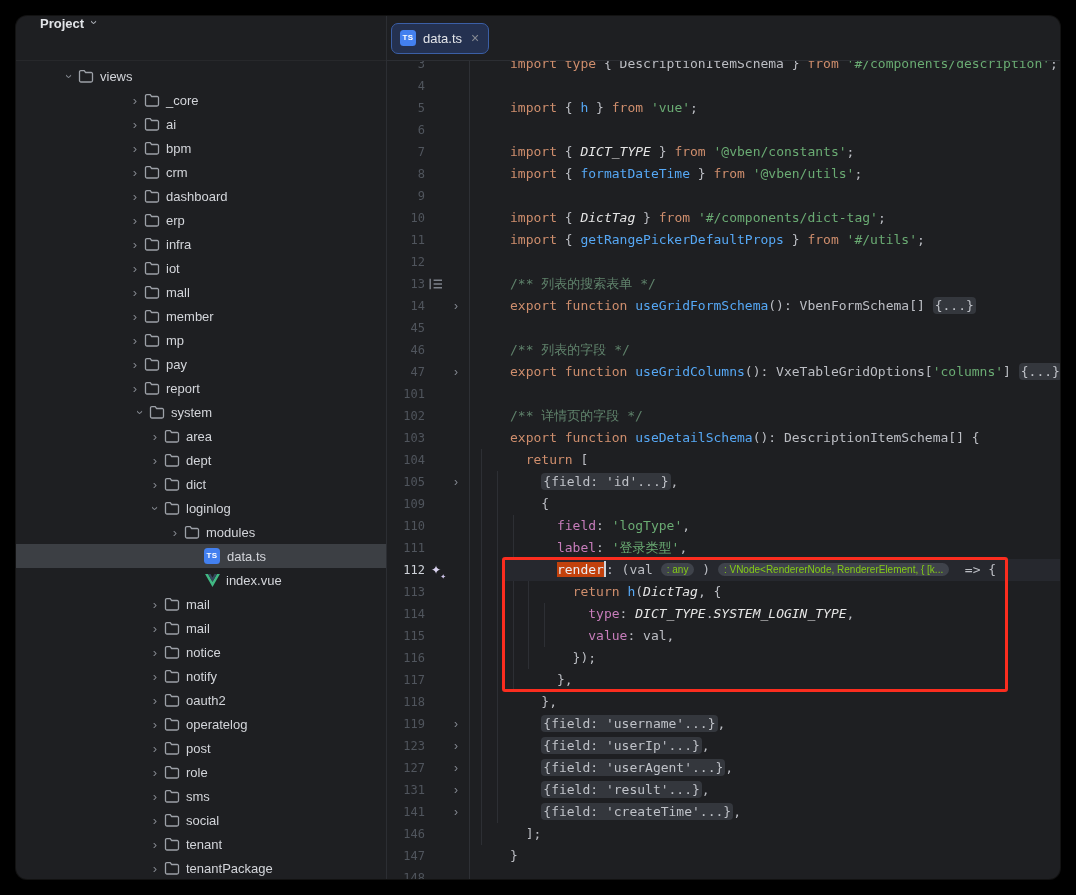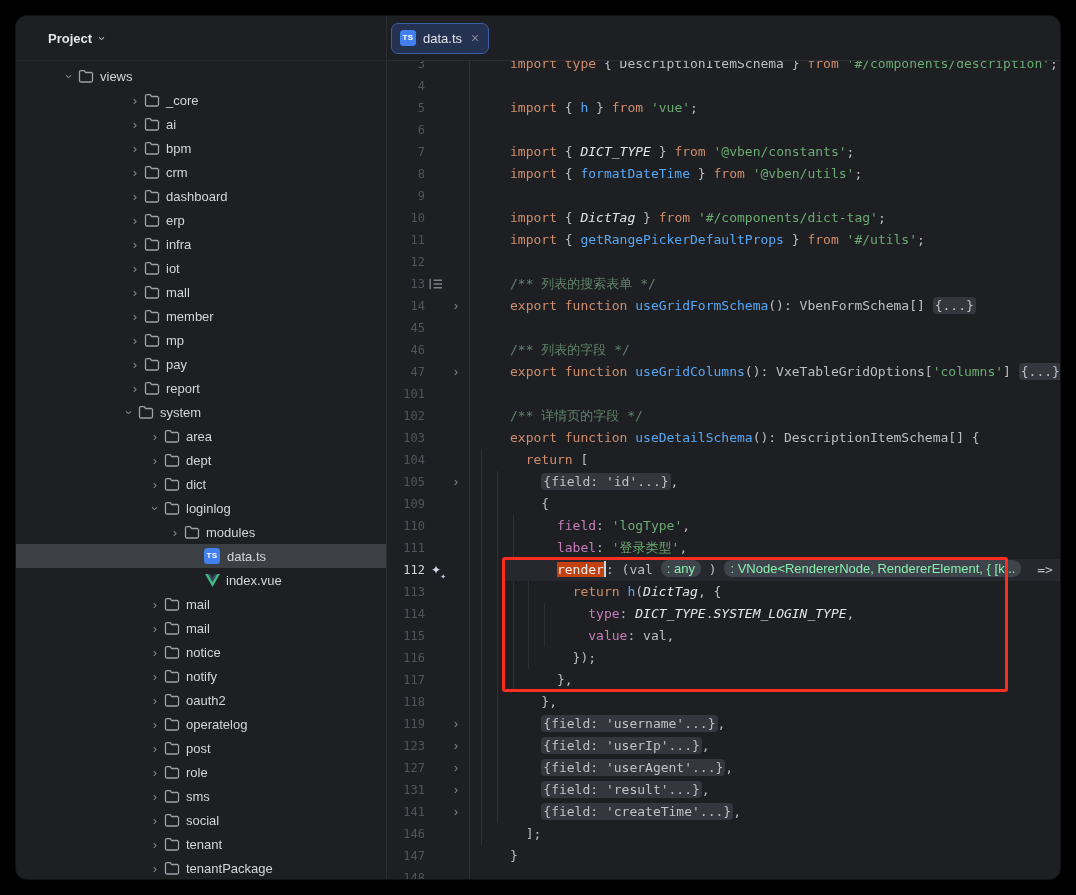--- a/index.html
+++ b/index.html
@@ -2,21 +2,21 @@
 <html><head>
 <meta charset="utf-8">
 <style>
   html,body{margin:0;padding:0;background:#000;width:1076px;height:895px;overflow:hidden;}
   *{box-sizing:border-box;}
   .window{position:absolute;left:16px;top:16px;width:1044px;height:863px;background:#1e1f22;
     border-radius:11px;overflow:hidden;box-shadow:0 0 0 1px rgba(255,255,255,0.07),0 10px 40px rgba(0,0,0,.65);
     font-family:"Liberation Sans",sans-serif;}
   
   .sidebar{position:absolute;left:0;top:0;bottom:0;width:371px;border-right:1px solid #2c2e33;}
-  .sb-header{height:45px;display:flex;align-items:center;padding-left:32px;border-bottom:1px solid rgba(255,255,255,0.045);}
+  .sb-header{height:45px;display:flex;align-items:flex-start;padding-left:24px;border-bottom:1px solid rgba(255,255,255,0.045);}
   .sb-title{font-size:13px;font-weight:700;color:#e2e4e8;}
   .sb-chev{margin-left:8px;color:#a9adb4;font-size:13px;display:inline-block;transform:rotate(90deg);line-height:1;}
   .tree{position:absolute;top:48px;left:0;right:0;bottom:0;overflow:hidden;}
   .trow{height:24px;display:flex;align-items:center;cursor:default;}
   .trow.selected{background:#3c3f44;}
   .chev{width:16px;flex:none;text-align:center;color:#82868d;font-size:13px;line-height:1;}
   .chev.exp{transform:rotate(90deg);}
   .chev.none{visibility:hidden;}
   .fico,.vico{width:18px;flex:none;display:flex;align-items:center;justify-content:center;margin-right:5px;}
   .tsico{width:16px;height:16px;flex:none;margin:0 7px 0 1px;border-radius:3.5px;background:#4380ef;color:#fff;
@@ -37,22 +37,22 @@
   .ln{width:38px;text-align:right;font:12px/22px "DejaVu Sans Mono",monospace;color:#50555d;flex:none;}
   .gic{width:22px;flex:none;display:flex;align-items:center;justify-content:center;}
   .gfo{width:18px;flex:none;text-align:center;color:#848891;font-size:12px;line-height:1;}
   .lcode{flex:1;padding-left:8px;white-space:pre;font:13px/22px "DejaVu Sans Mono",monospace;color:#bcbec4;margin-left:32px;}
   .line.current .lcode{background:#26282e;}
   .line.current .ln{color:#cfd3da;}
   .sg-kw{color:#cf8e6d;} .sg-str{color:#6aab73;} .sg-fn{color:#56a8f5;}
   .sg-prop{color:#c77dbb;} .sg-const{color:#e5e5e5;font-style:italic;}
   .sg-plain{color:#bcbec4;} .sg-cmt{color:#5f826b;}
   .sg-foldpill{background:#34373d;color:#bfc2c8;border-radius:4px;padding:1px 2px;}
-  .sg-hintpill{background:#3f434b;color:#86efac;border-radius:8px;padding:1px 6px;
-    font-family:"Liberation Sans",sans-serif;font-size:13px;position:relative;top:-1px;}
+  .sg-hintpill{background:#3f434b;color:#84cc16;border-radius:8px;padding:1px 6px;
+    font-family:"Liberation Sans",sans-serif;font-size:10px;position:relative;top:-1px;}
   .sg-sel{background:#c2410c;color:#eaeef5;}
   .sg-caret{display:inline-block;width:2px;height:16px;background:#ced3da;vertical-align:text-bottom;}
   .guide{position:absolute;width:1px;background:#2d2f34;z-index:0;}
   .anno{position:absolute;z-index:6;border-style:solid;border-width:3px;border-radius:3px;pointer-events:none;}
   .ai-star{position:relative;color:#d9d2ee;font-size:12px;line-height:1;}
   .ai-star i{position:absolute;font-style:normal;font-size:7px;right:-5px;bottom:-4px;color:#cfc5ea;}
 </style>
 </head>
 <body>
 
@@ -197,21 +197,21 @@
         <div class="trow" style="padding-left: 111px;">
     <span class="chev">›</span>
     <span class="fico">
       <svg width="16" height="14" viewBox="0 0 16 14" fill="none" stroke="#9da1a8" stroke-width="1.3">
         <path d="M1.5 3 a1.3 1.3 0 0 1 1.3 -1.3 h3.4 l1.4 1.8 h5.6 a1.3 1.3 0 0 1 1.3 1.3 v6.7 a1.5 1.5 0 0 1 -1.5 1.5 h-10 a1.5 1.5 0 0 1 -1.5 -1.5 z"></path>
       </svg>
     </span>
 
     <span class="tlabel">report</span>
   </div>
-        <div class="trow" style="padding-left: 105px;">
+        <div class="trow" style="padding-left: 105px; margin-left: 11px;">
     <span class="chev exp">›</span>
     <span class="fico">
       <svg width="16" height="14" viewBox="0 0 16 14" fill="none" stroke="#9da1a8" stroke-width="1.3">
         <path d="M1.5 3 a1.3 1.3 0 0 1 1.3 -1.3 h3.4 l1.4 1.8 h5.6 a1.3 1.3 0 0 1 1.3 1.3 v6.7 a1.5 1.5 0 0 1 -1.5 1.5 h-10 a1.5 1.5 0 0 1 -1.5 -1.5 z"></path>
       </svg>
     </span>
 
     <span class="tlabel">system</span>
   </div>
         <div class="trow" style="padding-left: 131px;">

